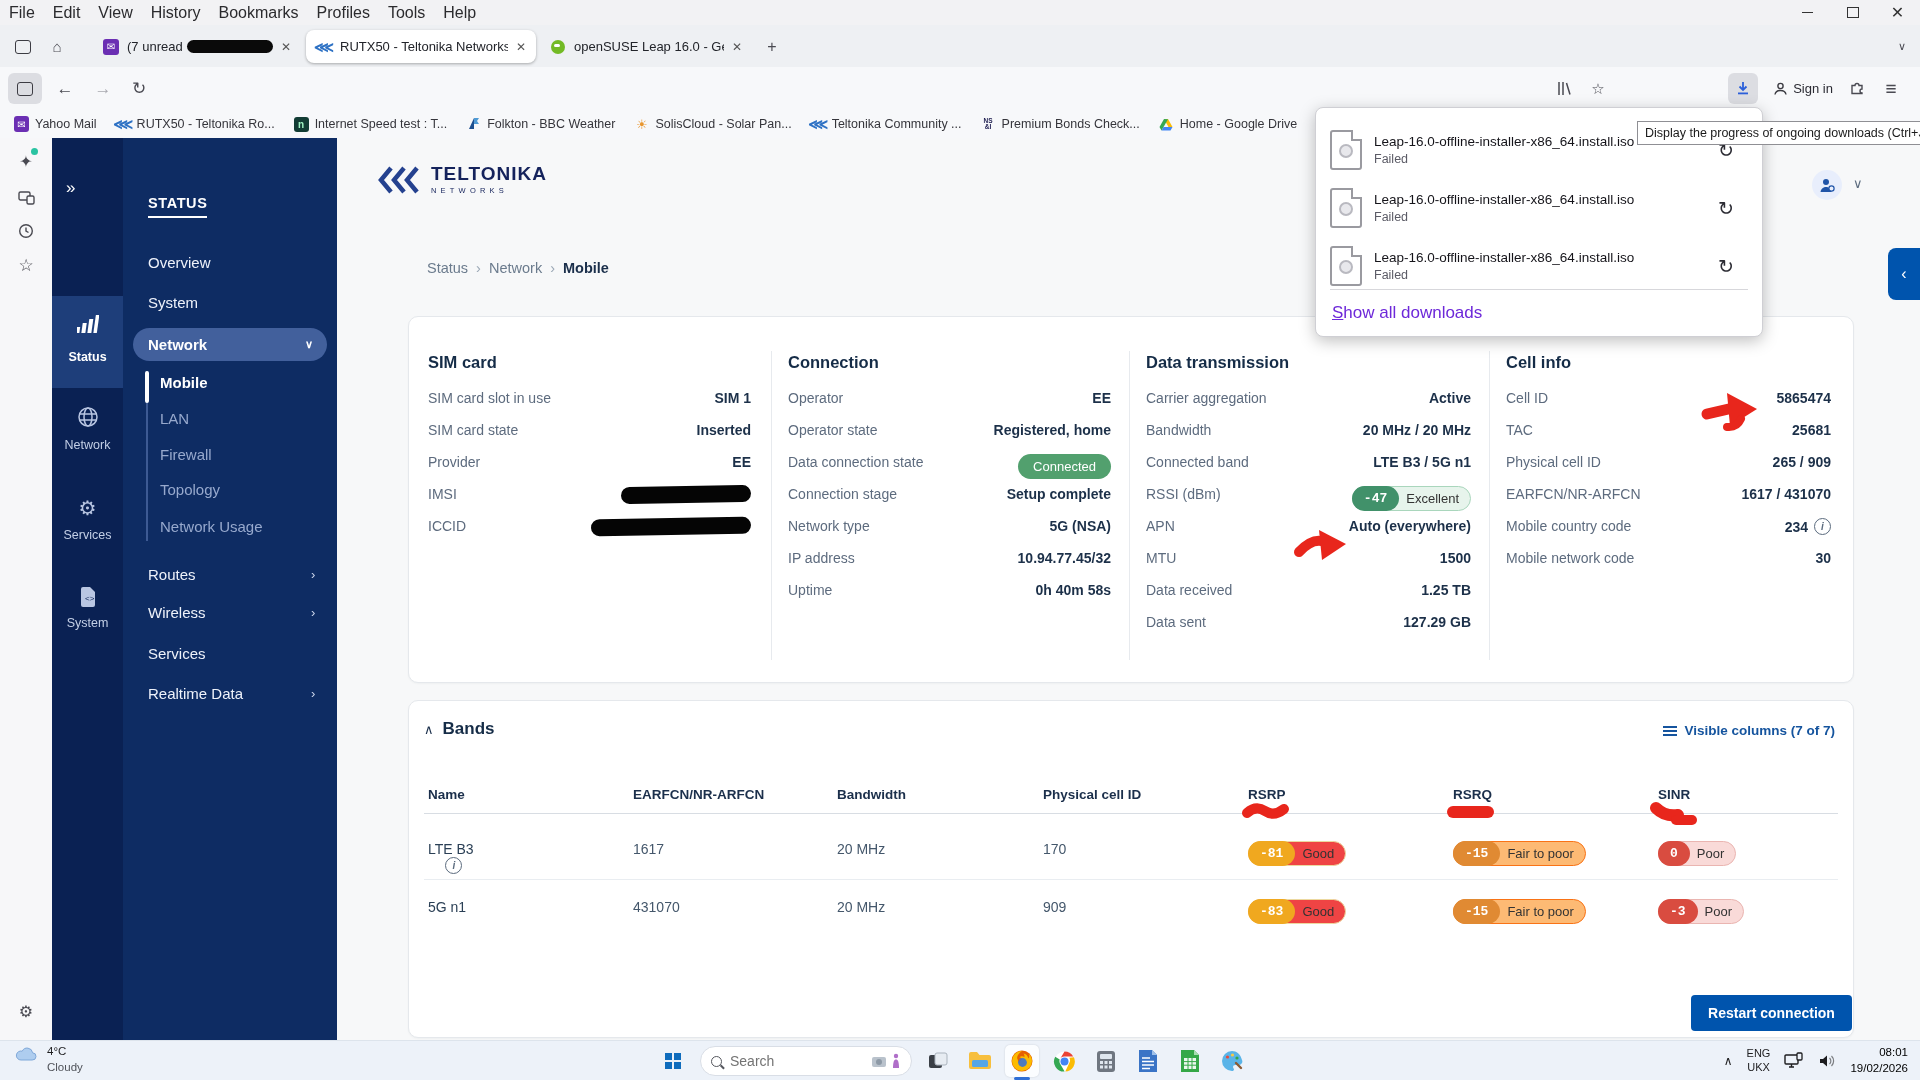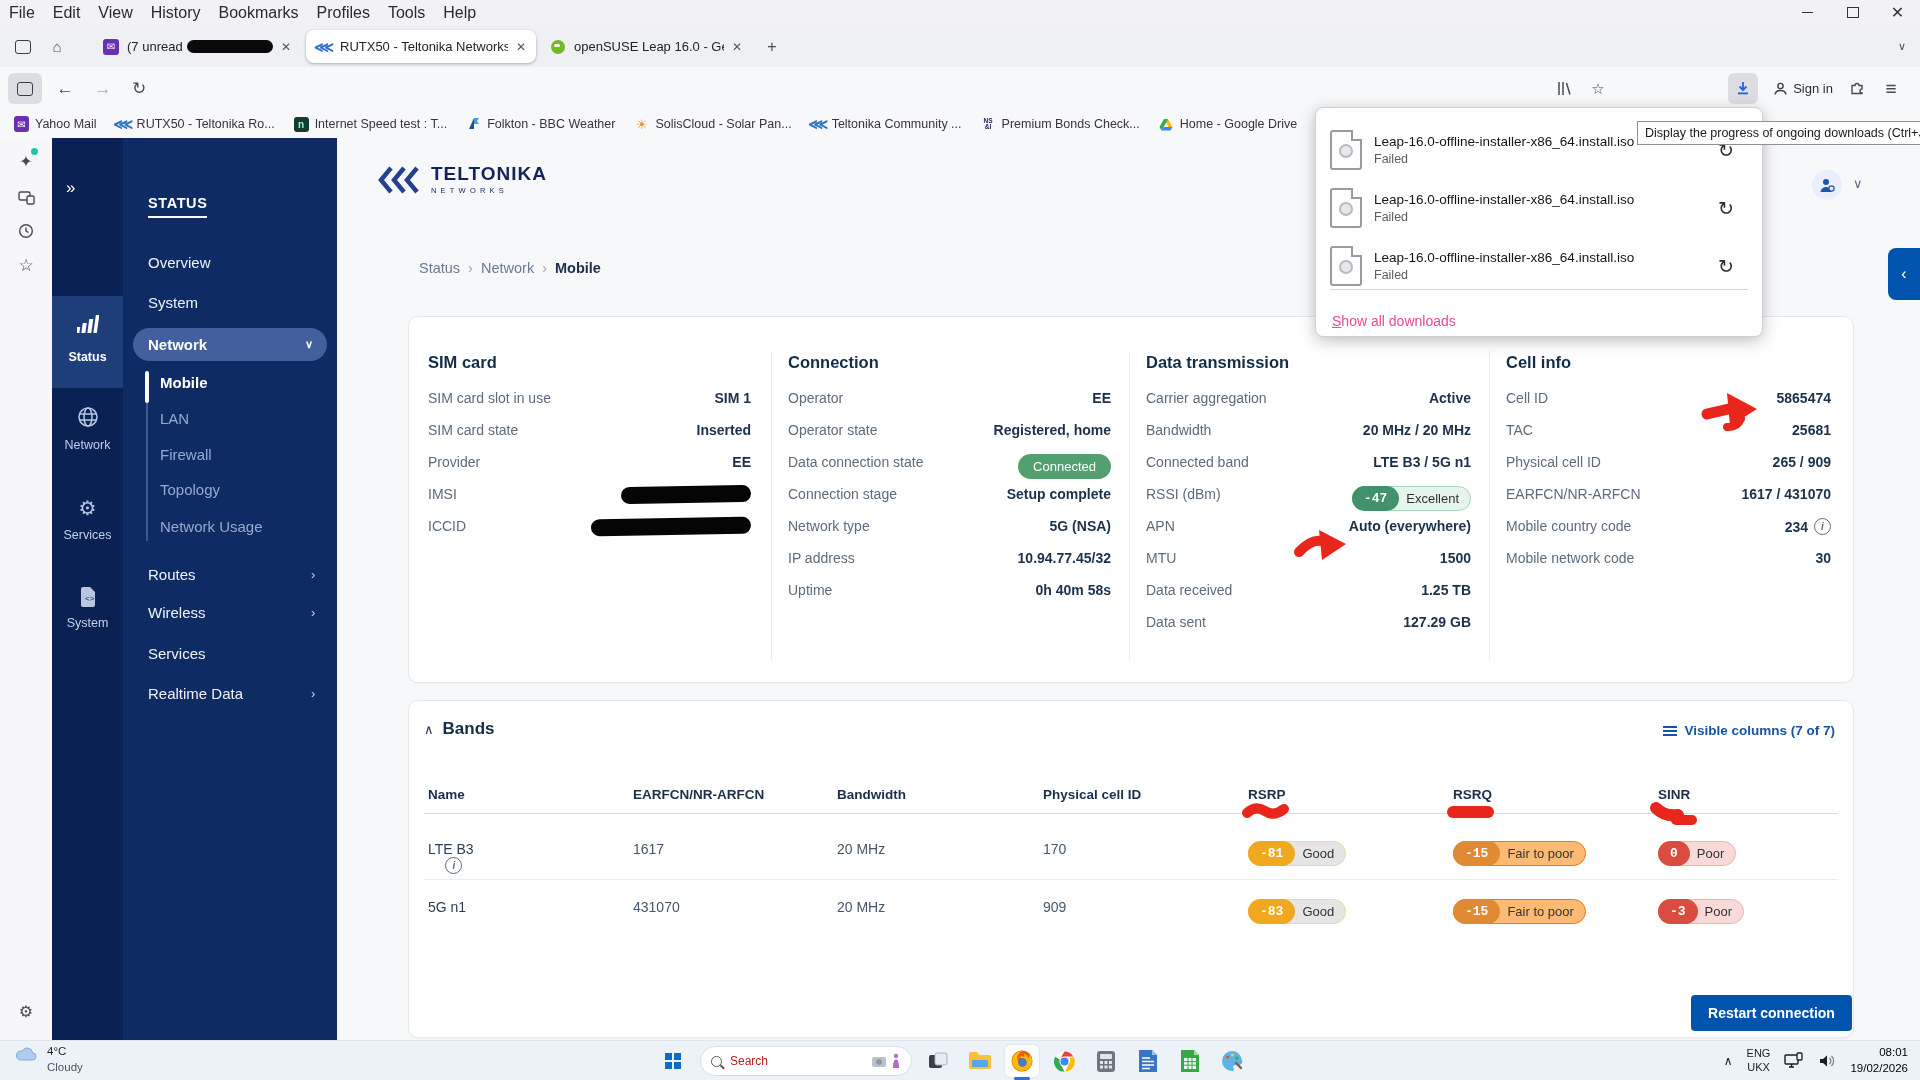--- a/index.html
+++ b/index.html
@@ -40,21 +40,21 @@
   
   #dl-panel{position:absolute;left:1315px;top:107px;width:446px;height:228px;background:#fff;border:1px solid #cfcfd4;border-radius:8px;box-shadow:0 4px 16px rgba(0,0,0,.25);z-index:60;}
   .dl-item{position:absolute;left:14px;width:418px;height:56px;display:flex;align-items:center;}
   .fileicon{width:28px;height:36px;border:2px solid #9a9aa0;border-radius:3px;background:#fff;position:relative;margin-right:12px;flex:none;}
   .fileicon::before{content:"";position:absolute;right:-2px;top:-2px;width:9px;height:9px;background:#fff;border-left:2px solid #9a9aa0;border-bottom:2px solid #9a9aa0;}
   .fileicon::after{content:"";position:absolute;left:7px;top:12px;width:10px;height:10px;border:2px solid #b9b9c0;border-radius:50%;background:#e8e8ec;}
   .dl-name{font-size:13.5px;color:#15141a;white-space:nowrap;}
   .dl-status{font-size:12.5px;color:#5b5b66;margin-top:3px;}
   .dl-retry{position:absolute;right:14px;font-size:19px;color:#2b2b33;}
   #dl-sep{position:absolute;left:14px;right:14px;top:181px;height:1px;background:#d7d7db;}
-  #dl-showall{position:absolute;left:14px;top:199px;font-size:14px;color:#ec4899;padding:6px 2px;}
+  #dl-showall{position:absolute;left:14px;top:189px;font-size:17px;color:#6d28d9;padding:6px 2px;}
   #dl-showall .u{text-decoration:underline;}
   #dl-tooltip{position:absolute;left:1637px;top:121px;background:#fff;border:1px solid #8f8f94;font-size:12.5px;color:#1a1a1a;padding:4px 7px;white-space:nowrap;z-index:70;}
   
   #ffstrip{position:absolute;left:0;top:138px;width:52px;height:902px;background:#f7f7f9;border-right:1px solid #e2e3e7;}
   .ffsicon{position:absolute;left:0;width:52px;height:30px;display:flex;align-items:center;justify-content:center;color:#4a4a52;font-size:16px;}
   .greendot{position:absolute;left:31px;top:2px;width:7px;height:7px;border-radius:50%;background:#2ac3a2;}
   
   #rail{position:absolute;left:52px;top:138px;width:71px;height:902px;background:#0a2153;color:#cfd9ec;}
   .rail-active-bg{position:absolute;left:0;width:71px;background:#1e3e7a;}
   .rail-ic{position:absolute;width:71px;text-align:center;}
@@ -73,40 +73,40 @@
   #subline-active{position:absolute;left:22px;top:233px;width:4px;height:32px;background:#fff;border-radius:2px;}
   
   #content{position:absolute;left:337px;top:138px;width:1583px;height:902px;background:#f7f8f9;}
   #logo{position:absolute;left:40px;top:26px;display:flex;align-items:center;}
   .logo-text{margin-left:10px;}
   .logo-main{font-size:19px;font-weight:bold;color:#15235c;letter-spacing:1px;line-height:1;}
   .logo-sub{font-size:7.5px;color:#15235c;letter-spacing:4.2px;margin-top:3px;}
   #account-btn{position:absolute;left:1475px;top:32px;width:30px;height:30px;border-radius:50%;background:#e8eefc;display:flex;align-items:center;justify-content:center;}
   #account-chevron{position:absolute;left:1516px;top:38px;color:#5b6b7e;font-size:13px;}
   #edge-btn{position:absolute;left:1551px;top:110px;width:32px;height:52px;background:#0054ad;border-radius:8px 0 0 8px;color:#fff;display:flex;align-items:center;justify-content:center;font-size:16px;}
-  #breadcrumb{position:absolute;left:82px;top:122px;font-size:14.5px;color:#6b7b8d;}
+  #breadcrumb{position:absolute;left:90px;top:122px;font-size:14.5px;color:#6b7b8d;}
   #breadcrumb .sep{margin:0 8px;color:#9aa7b5;}
   #breadcrumb .cur{color:#1b2f4b;font-weight:bold;}
   .card{position:absolute;left:71px;width:1444px;background:#fff;border:1px solid #e5e8ec;border-radius:10px;box-shadow:0 1px 2px rgba(20,40,60,.04);}
   #card-info{top:178px;height:365px;}
   #card-bands{top:562px;height:336px;}
   .vdiv{position:absolute;top:34px;bottom:22px;width:1px;background:#e7eaee;}
   .col{position:absolute;top:36px;}
   .col-title{font-size:16.5px;font-weight:bold;color:#152c47;}
   .rows{margin-top:18px;}
   .inforow{display:flex;justify-content:space-between;align-items:flex-start;height:32px;}
   .lbl{color:#5d6b7e;font-size:14px;white-space:nowrap;}
   .val{color:#1c3049;font-weight:bold;font-size:14px;white-space:nowrap;display:flex;align-items:center;}
   .redact-blob{display:inline-block;height:17px;background:#050505;border-radius:9px;transform:rotate(-1deg);}
   .badge-solid{background:#52a06e;color:#fff;border-radius:999px;padding:5px 15px;font-size:13px;font-weight:normal;}
   .dpill{display:inline-flex;align-items:center;border-radius:999px;font-size:13px;line-height:1;font-weight:normal;}
   .dpill .m{border-radius:999px;color:#fff;padding:6px 12px;font-weight:bold;margin:-1px 0 -1px -1px;font-family:Liberation Mono, monospace;}
   .dpill .t{padding:5px 11px 5px 7px;color:#333;}
   .dpill.green{background:#e7f4ec;border:1px solid #a9d6bc;}  .dpill.green .m{background:#41916a;}
-  .dpill.amber{background:#e5e5e5;border:1px solid #ecd9a0;align-items:flex-end;}  .dpill.amber .m{background:#f0a81f;}
+  .dpill.amber{background:#ef4444;border:1px solid #ecd9a0;align-items:flex-end;}  .dpill.amber .m{background:#f0a81f;}
   .dpill.orange{background:#fdba74;border:1px solid #f97316;} .dpill.orange .m{background:#e08a33;}
   .dpill.red{background:#f9dad8;border:1px solid #eab5b1;}    .dpill.red .m{background:#d94c40;}
   .info-circ{display:inline-flex;width:15px;height:15px;border:1.4px solid #5b6b7e;border-radius:50%;color:#5b6b7e;font-size:10px;align-items:center;justify-content:center;margin-left:6px;font-style:italic;font-weight:bold;flex:none;}
   
   #bands-head{position:absolute;left:15px;top:18px;display:flex;align-items:center;color:#152c47;}
   #bands-chevron{font-size:13px;margin-right:9px;color:#1b2f4b;}
   #bands-title{font-size:17px;font-weight:bold;}
   #visible-cols{position:absolute;right:18px;top:22px;display:flex;align-items:center;color:#15549e;font-size:13.5px;font-weight:bold;}
   .colgrid{display:inline-block;margin-right:7px;}
   .colgrid i{display:block;width:14px;height:2px;background:#15549e;margin:2px 0;}
@@ -124,21 +124,21 @@
   #taskbar{position:absolute;left:0;top:1040px;width:1920px;height:40px;background:#edf2f9;border-top:1px solid #dde4ec;}
   #weather{position:absolute;left:14px;top:3px;display:flex;align-items:flex-start;}
   #weather-txt{margin-left:7px;font-size:11.5px;line-height:1.35;color:#1d1d1f;}
   #weather-desc{color:#50535a;}
   .tbicon{position:absolute;top:4px;width:34px;height:32px;display:flex;align-items:center;justify-content:center;border-radius:5px;}
   .tbicon.activeapp{background:#fbfdff;box-shadow:0 0 2px rgba(0,0,0,.15);}
   .appdot{position:absolute;top:36px;width:16px;height:3px;border-radius:2px;background:#2f6fd6;}
   #tb-search{position:absolute;left:700px;top:5px;width:212px;height:30px;background:#fff;border:1px solid #d9dee6;border-radius:15px;display:flex;align-items:center;padding:0 10px;box-sizing:border-box;}
   .mag{width:9px;height:9px;border:1.6px solid #55575e;border-radius:50%;position:relative;display:inline-block;margin-right:8px;}
   .mag::after{content:"";position:absolute;left:8px;top:9px;width:5px;height:1.6px;background:#55575e;transform:rotate(45deg);}
-  #tb-search-label{font-size:12px;color:#b91c1c;flex:1;}
+  #tb-search-label{font-size:14px;color:#737373;flex:1;}
   #tray{position:absolute;right:0;top:0;height:40px;display:flex;align-items:center;}
   .trayitem{color:#1d1d1f;margin-right:14px;display:flex;align-items:center;}
   #tray-lang{font-size:11px;line-height:1.25;text-align:center;}
   #tray-clock{font-size:11.5px;line-height:1.35;text-align:right;margin-right:12px;}
   .win4{display:inline-grid;grid-template-columns:7px 7px;grid-gap:1.5px;}
   .win4 i{width:7px;height:7px;background:#0f6cbd;display:block;}
 </style>
 </head>
 <body>
 

